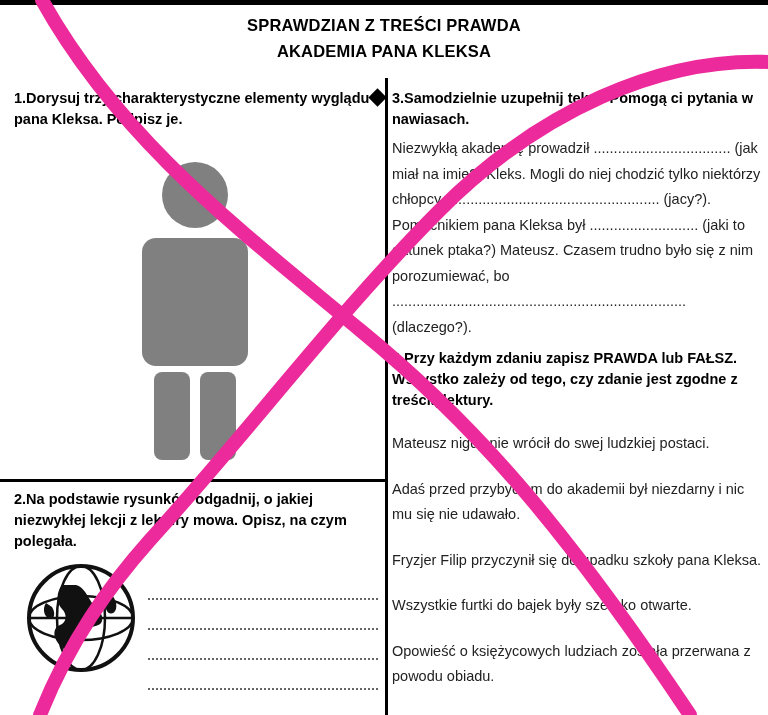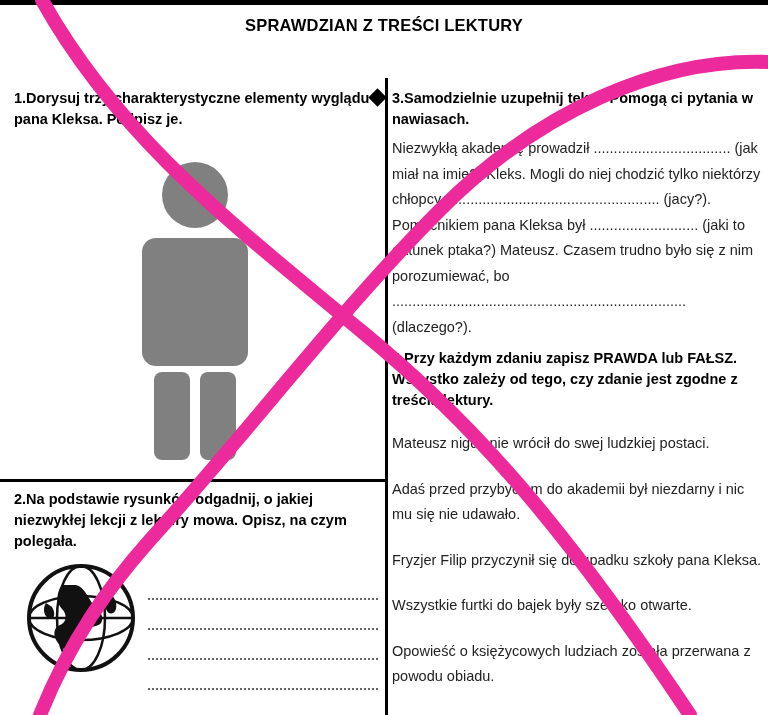--- a/index.html
+++ b/index.html
@@ -160,21 +160,22 @@
 </head>
 <body>
 
 <div id="page">
 
   <div class="top-rule"></div>
   <div class="v-rule"></div>
   <div class="h-rule-left"></div>
 
   <div class="title-block">
-    <div class="title-line">SPRAWDZIAN Z TREŚCI LEKTURY</div>
+    <div class="title-line">SPRAWDZIAN Z TREŚCI PRAWDA</div>
+    <div class="title-line">AKADEMIA PANA KLEKSA</div>
   </div>
 
   <div id="task1">
     <div class="task-head">1.Dorysuj trzy charakterystyczne elementy wyglądu pana Kleksa. Podpisz je.</div>
   </div>
 
   <div id="figure">
     <svg width="150" height="300" viewBox="0 0 150 300" xmlns="http://www.w3.org/2000/svg">
       <circle cx="75" cy="35" r="33" fill="#808080"></circle>
       <rect x="22" y="78" width="106" height="128" rx="14" fill="#808080"></rect>

